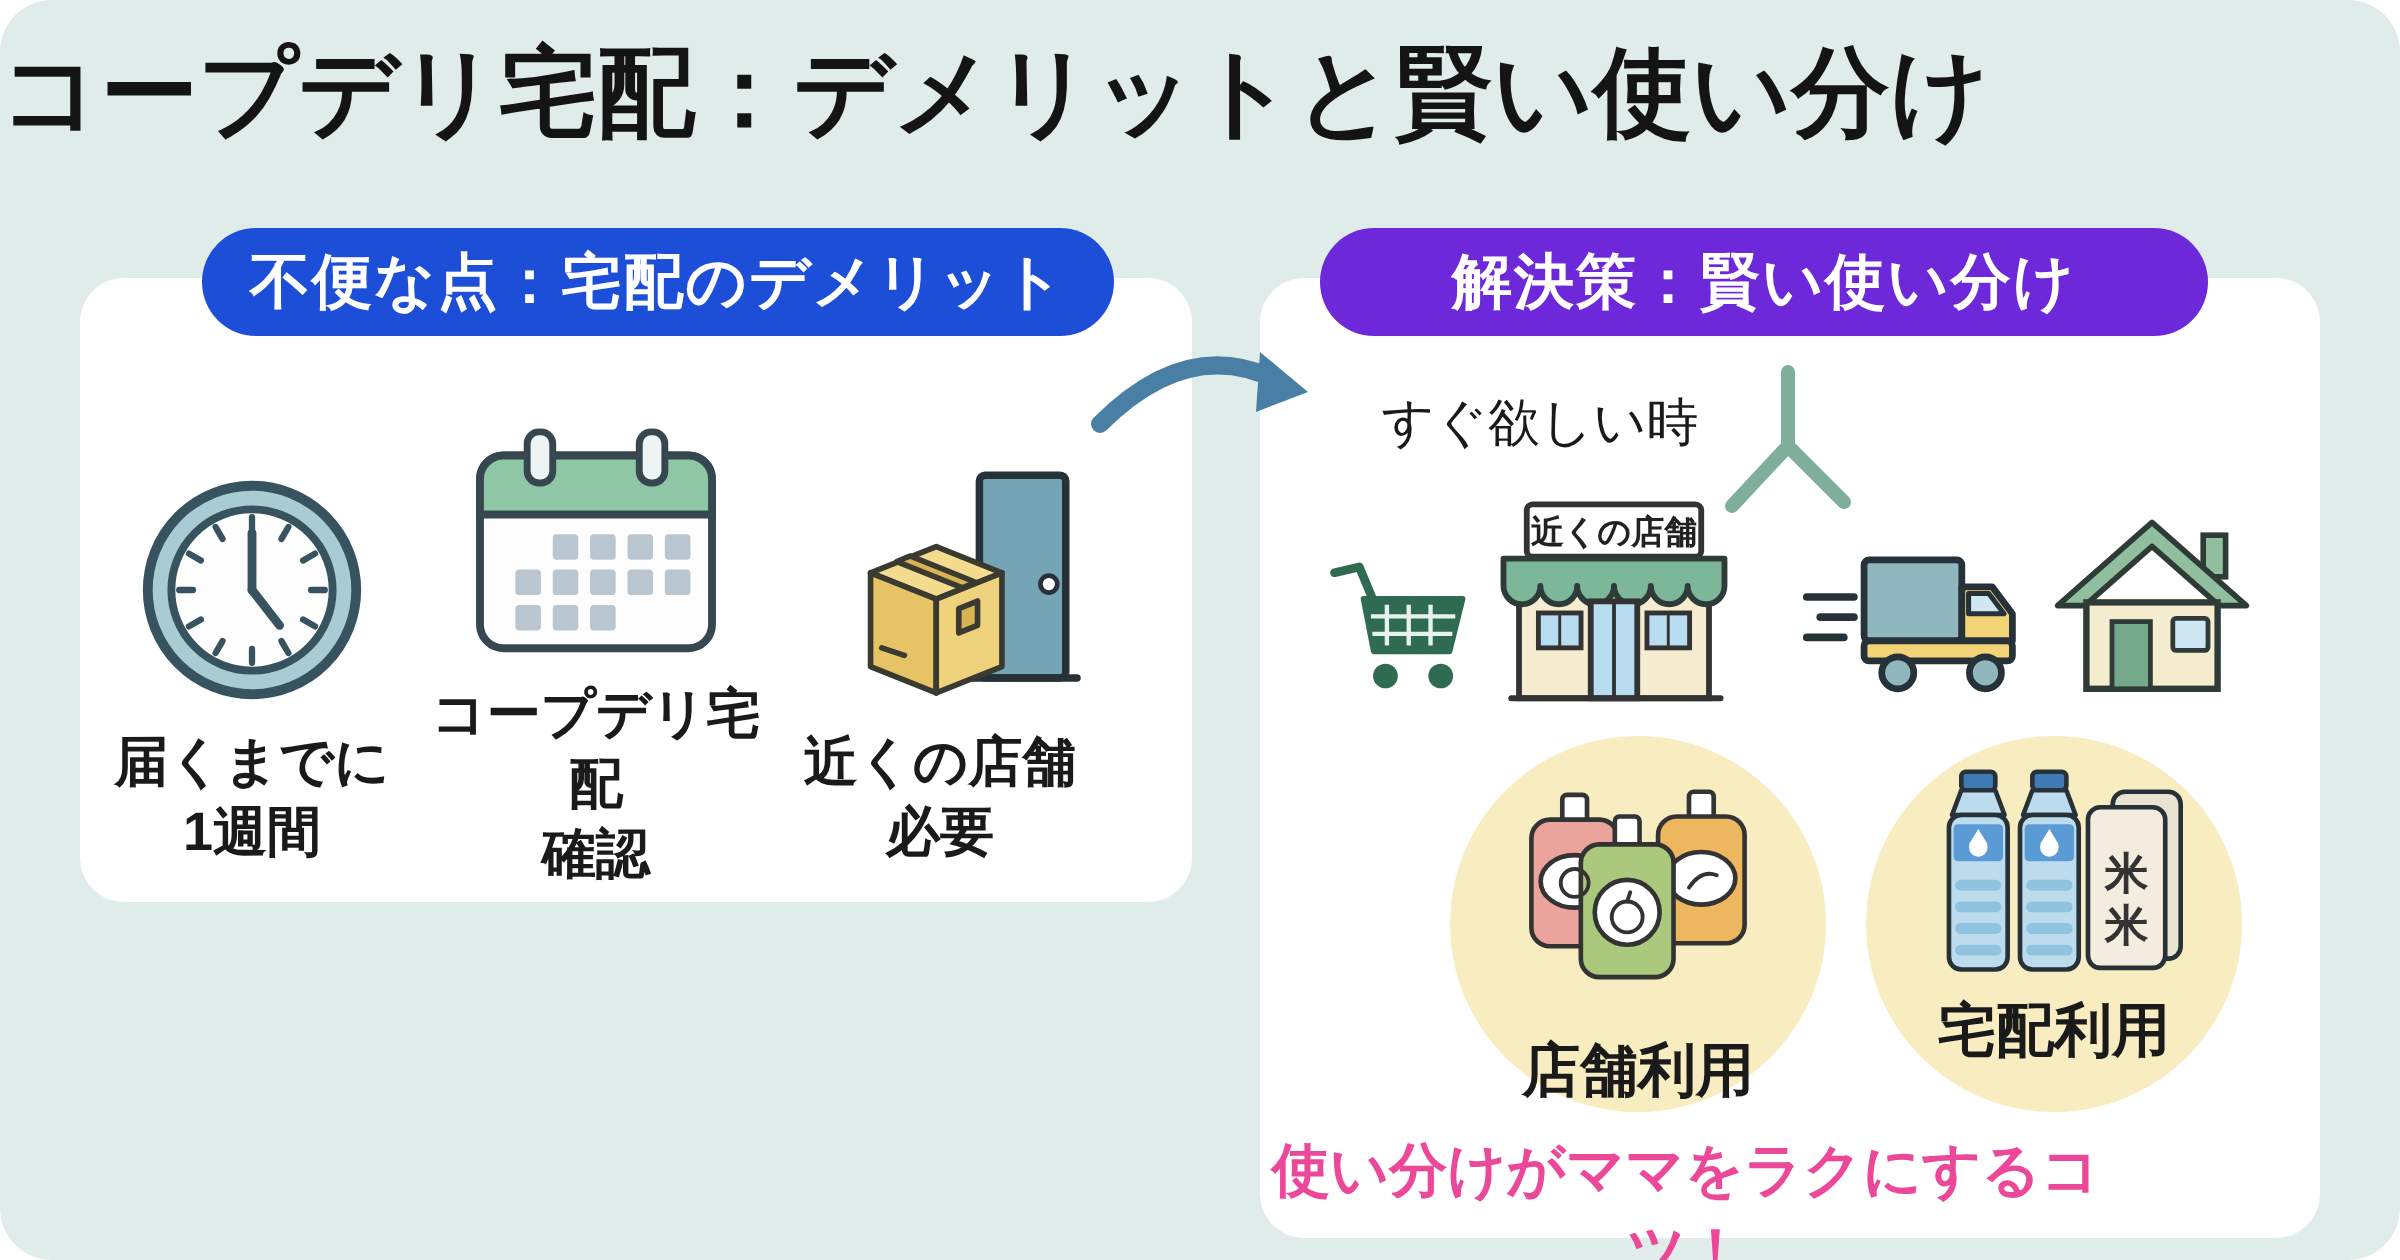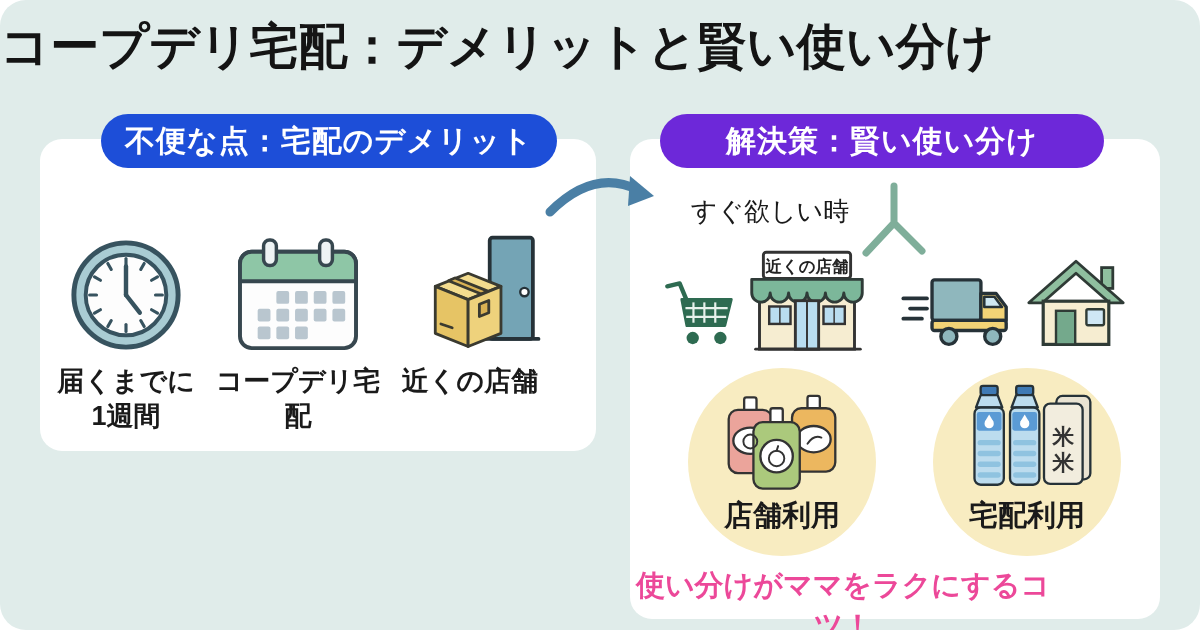--- a/index.html
+++ b/index.html
@@ -97,20 +97,21 @@
               <rect x="81" y="74" width="13" height="13" rx="2"></rect>
             <rect x="100" y="74" width="13" height="13" rx="2"></rect>
             <rect x="24" y="92" width="13" height="13" rx="2"></rect>
               <rect x="43" y="92" width="13" height="13" rx="2"></rect>
             <rect x="62" y="92" width="13" height="13" rx="2"></rect>
           </g>
         </svg>
       </div>
       <div class="item-label">
         <div>コープデリ宅配</div>
+        <div>確認</div>
       </div>
     </div>
 
     <div class="item">
       <div class="iconbox">
         <svg width="142" height="122" viewBox="0 0 150 130">
           <rect x="96" y="6" width="46" height="108" rx="3" fill="#74a4b5" stroke="#263238" stroke-width="4"></rect>
           <circle cx="133" cy="64" r="4.5" fill="#ffffff" stroke="#263238" stroke-width="2.5"></circle>
           <line x1="58" y1="114" x2="148" y2="114" stroke="#263238" stroke-width="4" stroke-linecap="round"></line>
           <g stroke="#3a3a30" stroke-width="3" stroke-linejoin="round">
@@ -118,20 +119,21 @@
             <polygon points="52,52 87,66 94,63 59,49" fill="#d9b254"></polygon>
             <polygon points="38,58 73,72 73,122 38,108" fill="#e6c465"></polygon>
             <polygon points="108,58 73,72 73,122 108,108" fill="#eed27c"></polygon>
             <polygon points="85,77 95,73 95,86 85,90" fill="#d9b254"></polygon>
           </g>
           <line x1="44" y1="98" x2="56" y2="102" stroke="#3a3a30" stroke-width="3" stroke-linecap="round"></line>
         </svg>
       </div>
       <div class="item-label">
         <div>近くの店舗</div>
+        <div>必要</div>
       </div>
     </div>
   </div>
 
   <div class="abs branch-label" style="left:655px;width:230px;">すぐ欲しい時</div>
 
   <svg class="abs" style="left:856px;top:181px;" width="76" height="84" viewBox="0 0 76 84">
     <path d="M38,5 V42 M38,42 L10,72 M38,42 L66,70" fill="none" stroke="#7fae9a" stroke-width="7" stroke-linecap="round"></path>
   </svg>
 
@@ -178,21 +180,21 @@
   </svg>
 
   <svg class="abs" style="left:1024px;top:254px;" width="104" height="96" viewBox="0 0 130 118">
     <rect x="97" y="16" width="14" height="26" fill="#8fbf9f" stroke="#2f3b36" stroke-width="3.5"></rect>
     <polygon points="6,60 65,8 124,60 107,60 65,23 23,60" fill="#8fbf9f" stroke="#2f3b36" stroke-width="3.5" stroke-linejoin="round"></polygon>
     <rect x="24" y="58" width="82" height="54" fill="#f6edd1" stroke="#2f3b36" stroke-width="4"></rect>
     <rect x="40" y="70" width="24" height="42" fill="#74a98c" stroke="#2f3b36" stroke-width="3"></rect>
     <rect x="78" y="68" width="22" height="20" rx="2" fill="#cfe7f5" stroke="#2f3b36" stroke-width="3"></rect>
   </svg>
 
-  <div class="abs circle" style="left:688px;">
+  <div class="abs circle" style="left:725px;justify-content:space-between;">
     <svg width="152" height="112" viewBox="0 0 170 145">
       <g stroke="#333333" stroke-width="3" stroke-linejoin="round">
         <rect x="36" y="20" width="16" height="20" rx="3" fill="#ffffff"></rect>
         <rect x="16" y="36" width="56" height="82" rx="12" fill="#eba49b"></rect>
         <ellipse cx="44" cy="76" rx="22" ry="17" fill="#ffffff"></ellipse>
         <rect x="118" y="18" width="16" height="20" rx="3" fill="#ffffff"></rect>
         <rect x="98" y="34" width="56" height="82" rx="12" fill="#ecb75f"></rect>
         <ellipse cx="126" cy="74" rx="22" ry="17" fill="#ffffff"></ellipse>
         <rect x="70" y="34" width="16" height="22" rx="3" fill="#ffffff"></rect>
         <rect x="48" y="52" width="60" height="86" rx="12" fill="#abc97c"></rect>

